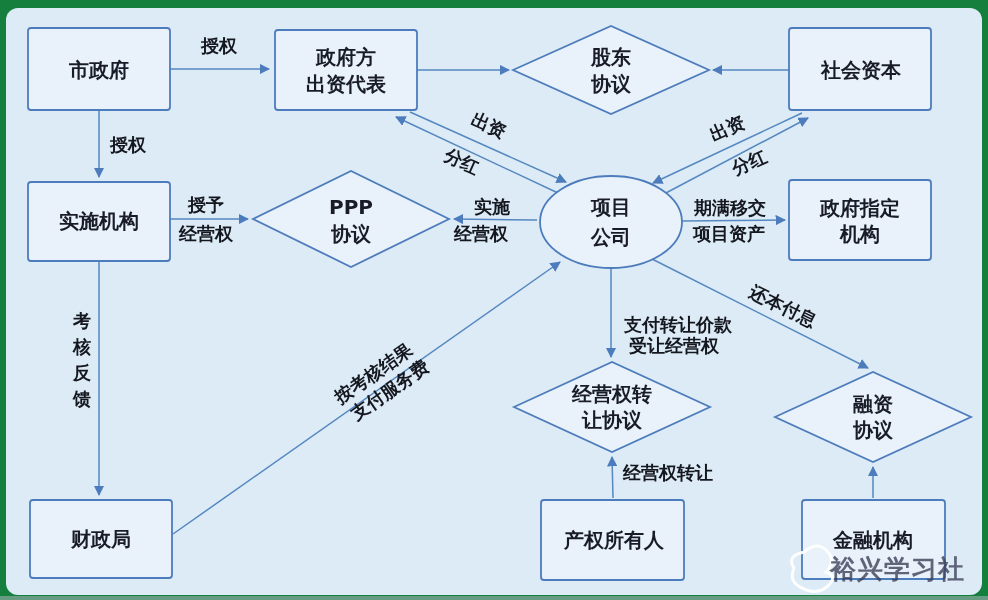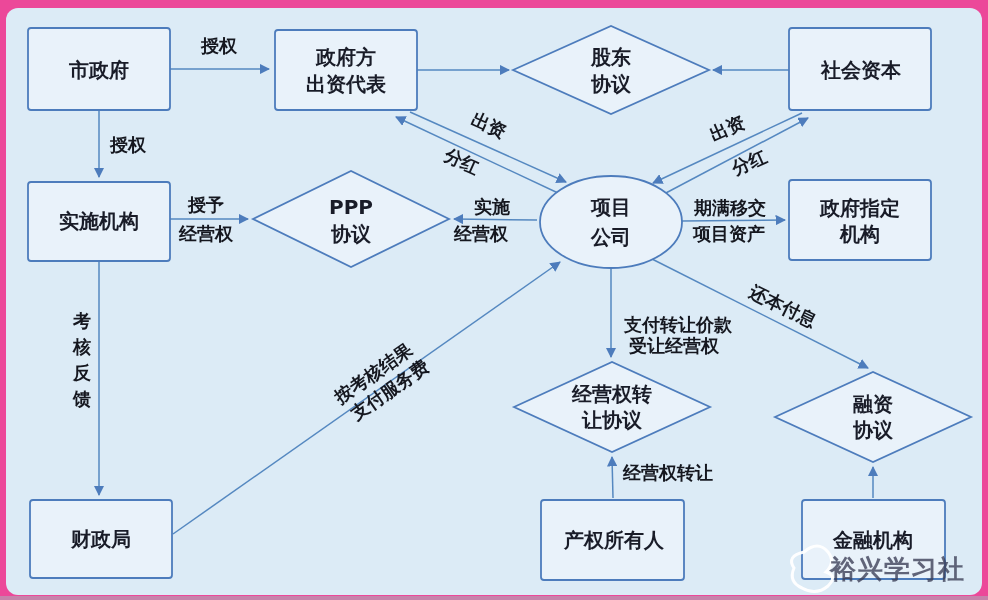--- a/index.html
+++ b/index.html
@@ -1,20 +1,20 @@
 <!DOCTYPE html>
 <html><head>
 <meta charset="utf-8">
 <style>
   html, body { margin: 0; padding: 0; background: #ffffff; }
   .stage {
     position: relative;
     width: 988px;
     height: 600px;
-    background: #ec4899;
+    background: #15803d;
     overflow: hidden;
     font-family: "DejaVu Sans", sans-serif;
   }
   svg { display: block; }
   .canvas-bg { fill: #dcebf6; }
   .bottom-strip { fill: #aab3ba; opacity: 0.55; }
   .shape {
     fill: #e9f2fa;
     stroke: #4d7cbc;
     stroke-width: 1.8;

